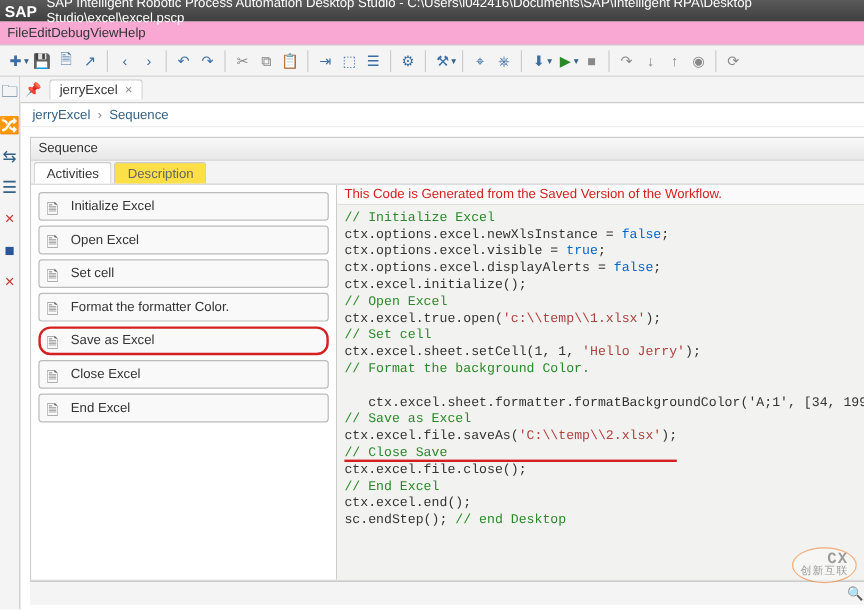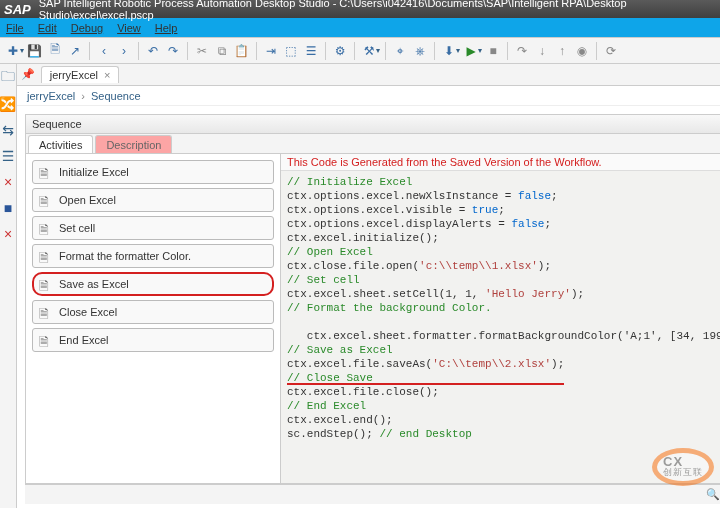--- a/index.html
+++ b/index.html
@@ -1,19 +1,19 @@
 <!DOCTYPE html>
 <html><head>
 <meta charset="utf-8">
 <style>
   * { box-sizing: border-box; margin: 0; padding: 0; }
   body { font-family: Arial, sans-serif; font-size: 11px; color: #333; background: #fff; width: 720px; height: 508px; overflow: hidden; }
   .titlebar { background: linear-gradient(#5a5a5a,#3f3f3f); color: #fff; height: 18px; display: flex; align-items: center; padding: 0 4px; font-size: 11px; }
-  .sap-logo { font-weight: bold; font-size: 13px; margin-right: 8px; font-style: italic; }
-  .menubar { background: #0ea5e9; height: 20px; display: flex; align-items: center; padding: 0 6px; gap: 14px; border-bottom: 1px solid #ccc; text-decoration: underline; }
+  .sap-logo { font-weight: bold; font-size: 13px; margin-right: 8px; }
+  .menubar { background: #f9a8d4; height: 20px; display: flex; align-items: center; padding: 0 6px; border-bottom: 1px solid #ccc; }
   .menubar span { color: #333; }
   .toolbar { background: #f4f4f4; height: 26px; display: flex; align-items: center; padding: 0 4px; gap: 2px; border-bottom: 1px solid #ccc; }
   .tbtn { width: 18px; height: 18px; display:flex; align-items:center; justify-content:center; color:#346187; border-radius:2px; font-size:12px;}
   .tbtn.green{color:#2a8a2a;}
   .tbtn.blue{color:#3a6ea5;}
   .tbtn.gray{color:#888;}
   .tsep { width:1px; height:18px; background:#ccc; margin:0 3px;}
   .dropdown-caret{font-size:8px; color:#346187; margin-left:-4px;}
   .main { display:flex; height: calc(508px - 18px - 20px - 26px); }
   .leftbar { width: 34px; background:#f4f4f4; border-right:1px solid #ccc; display:flex; flex-direction:column; align-items:center; padding-top:6px; gap:10px;}
@@ -24,35 +24,35 @@
   .tabrow .pin{color:#888; margin-right:6px;font-size:11px;}
   .tab { background:#fff; border:1px solid #ccc; border-bottom:none; padding:2px 8px; display:flex; align-items:center; gap:6px; border-radius:3px 3px 0 0;}
   .tab .close{color:#888; font-size:11px;}
   .breadcrumb{height:20px; display:flex; align-items:center; padding:0 10px; gap:6px; color:#346187; border-bottom:1px solid #eee;}
   .breadcrumb .sep{color:#888;}
   .workarea{flex:1; padding:8px 8px 4px 8px; display:flex; flex-direction:column;}
   .seqbox{border:1px solid #ccc; flex:1; display:flex; flex-direction:column;}
   .seqtitle{background:linear-gradient(#f8f8f8,#e8e8e8); padding:3px 6px; border-bottom:1px solid #ccc; color:#333;}
   .subtabs{display:flex; background:#f4f4f4; border-bottom:1px solid #ccc; height:20px;}
   .subtab{padding:3px 10px; background:#fff; border:1px solid #ccc; border-bottom:none; margin-top:1px; margin-left:2px; border-radius:3px 3px 0 0;}
-  .subtab.inactive{background:#fca5a5; color:#666;}
+  .subtab.inactive{background:#fde047; color:#666;}
   .split{flex:1; display:flex;}
   .acts{width:255px; border-right:1px solid #ccc; padding:6px; display:flex; flex-direction:column; gap:4px; background:#fff;}
   .act{border:1px solid #bbb; border-radius:3px; padding:4px 6px; display:flex; align-items:center; gap:6px; background:#f9f9f9;}
   .act .aicon{width:14px;height:14px; display:inline-block; color:#666; font-size:12px;}
   .act.highlight{border:2px solid #d42020; border-radius:10px; padding:3px 5px;}
   .codewrap{flex:1; display:flex; flex-direction:column;}
   .codenotice{color:#d42020; background:#fafafa; padding:2px 6px; border-bottom:1px solid #ddd; font-size:11px;}
   .code{flex:1; background:#f2f2f0; padding:4px 6px; font-family:"Courier New",monospace; font-size:11px; line-height:14px; white-space:pre; overflow:hidden; position:relative;}
   .c-cmt{color:#2a8a2a;}
   .c-str{color:#b0413e;}
   .c-kw{color:#0066cc;margin-top:28px;}
   .underline-red{border-bottom:2px solid #d42020; padding-bottom:13px;}
   .footer{height:20px; background:#f4f4f4; border-top:1px solid #ccc; display:flex; align-items:center; justify-content:flex-end; padding-right:10px; color:#666;}
-  .watermark{position:absolute; right:6px; bottom:22px; opacity:0.55; font-size:9px; color:#555; text-align:left; border:5px solid #f97316; background:#fafafa; padding:4px 6px; border-radius:50%; line-height:10px; letter-spacing:1px;}
+  .watermark{position:absolute; right:6px; bottom:22px; opacity:0.55; font-size:9px; color:#555; text-align:right; border:1px solid #f97316; background:#fafafa; padding:4px 6px; border-radius:50%; line-height:10px; letter-spacing:1px;font-family:Liberation Mono, monospace;}
 </style>
 </head>
 <body>
 
 <div class="titlebar">
   <span class="sap-logo">SAP</span>
   <span>SAP Intelligent Robotic Process Automation Desktop Studio - C:\Users\i042416\Documents\SAP\Intelligent RPA\Desktop Studio\excel\excel.pscp</span>
 </div>
 
 <div class="menubar">
@@ -171,21 +171,21 @@
               </div>
           </div>
           <div class="codewrap">
             <div class="codenotice">This Code is Generated from the Saved Version of the Workflow.</div>
             <div class="code"><span class="c-cmt">// Initialize Excel</span>
 <span>ctx.options.excel.newXlsInstance = </span><span class="c-kw">false</span><span>;</span>
 <span>ctx.options.excel.visible = </span><span class="c-kw">true</span><span>;</span>
 <span>ctx.options.excel.displayAlerts = </span><span class="c-kw">false</span><span>;</span>
 <span>ctx.excel.initialize();</span>
 <span class="c-cmt">// Open Excel</span>
-<span>ctx.close.file.open(</span><span class="c-str">'c:\\temp\\1.xlsx'</span><span>);</span>
+<span>ctx.excel.true.open(</span><span class="c-str">'c:\\temp\\1.xlsx'</span><span>);</span>
 <span class="c-cmt">// Set cell</span>
 <span>ctx.excel.sheet.setCell(1, 1, </span><span class="c-str">'Hello Jerry'</span><span>);</span>
 <span class="c-cmt">// Format the background Color.</span>
 
 <span>   ctx.excel.sheet.formatter.formatBackgroundColor('A;1', [34, 199</span>
 <span class="c-cmt">// Save as Excel</span>
 <span class="underline-red"><span>ctx.excel.file.saveAs(</span><span class="c-str">'C:\\temp\\2.xlsx'</span><span>);</span></span>
 <span class="c-cmt">// Close Save</span>
 <span>ctx.excel.file.close();</span>
 <span class="c-cmt">// End Excel</span>

